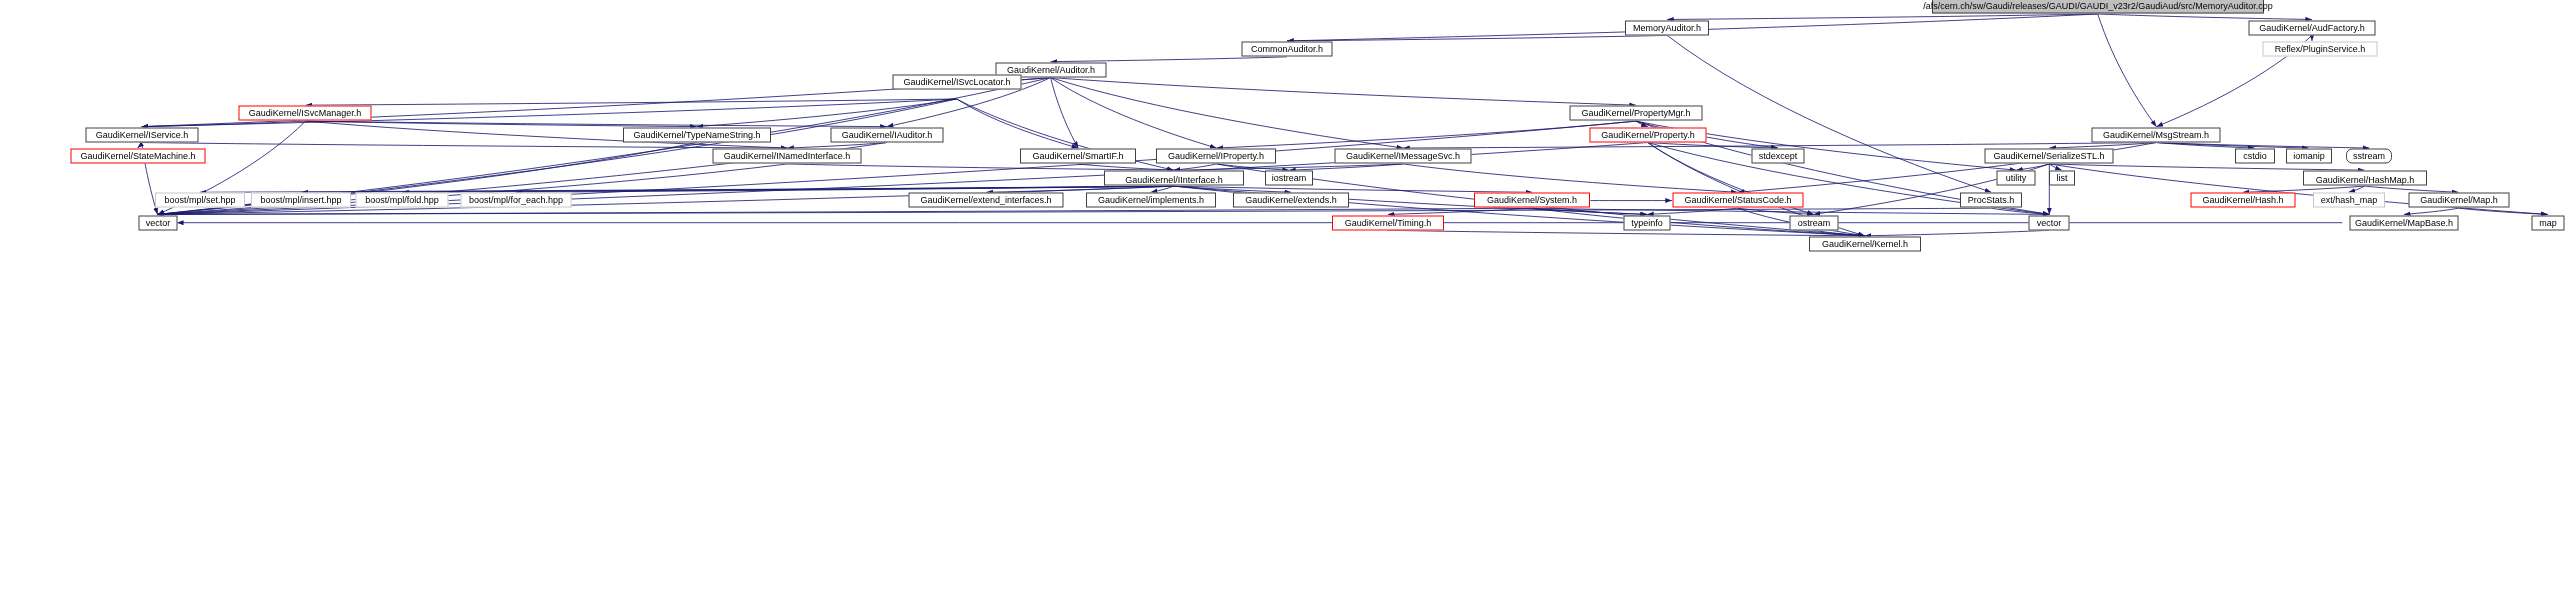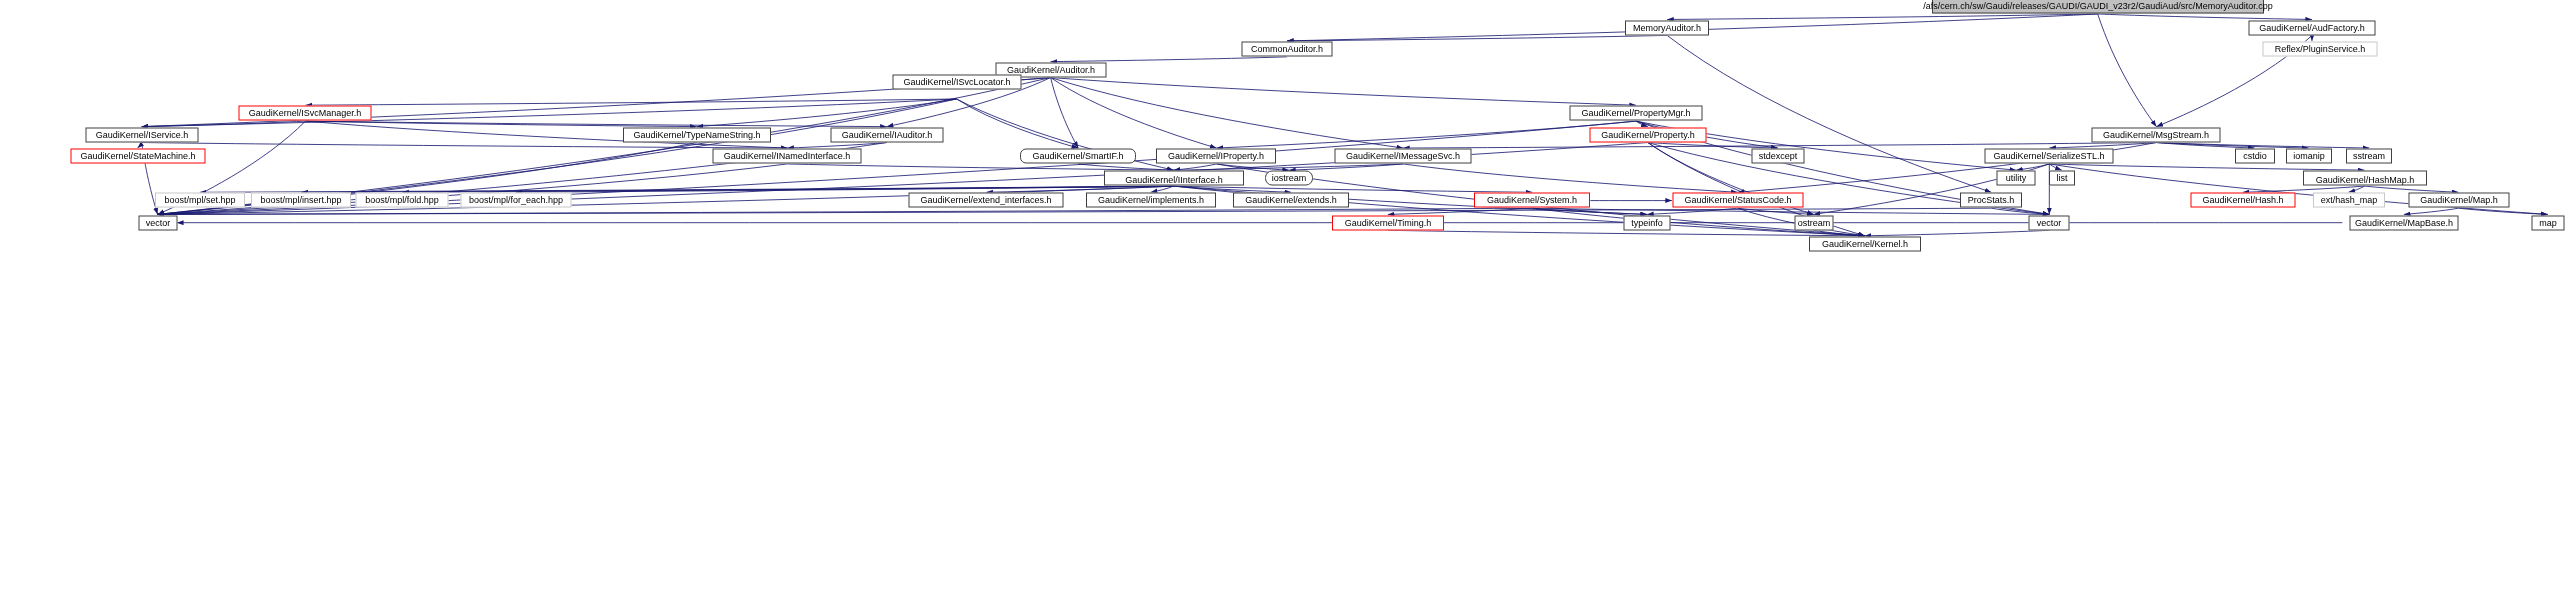--- a/index.html
+++ b/index.html
@@ -165,48 +165,48 @@
       </div>
       <div class="node red" style="left: 1648px; top: 135px; width: 117px;">
         <span>GaudiKernel/Property.h</span>
       </div>
       <div class="node red" style="left: 138px; top: 156px; width: 135px;">
         <span>GaudiKernel/StateMachine.h</span>
       </div>
       <div class="node" style="left: 787px; top: 156px; width: 149px;">
         <span>GaudiKernel/INamedInterface.h</span>
       </div>
-      <div class="node" style="left: 1078px; top: 156px; width: 116px; border-radius: 6px;">
+      <div class="node" style="left: 1078px; top: 156px; width: 116px;">
         <span>GaudiKernel/SmartIF.h</span>
       </div>
       <div class="node" style="left: 1216px; top: 156px; width: 120px;">
         <span>GaudiKernel/IProperty.h</span>
       </div>
       <div class="node" style="left: 1403px; top: 156px; width: 137px;">
         <span>GaudiKernel/IMessageSvc.h</span>
       </div>
       <div class="node" style="left: 1778px; top: 156px; width: 53px;">
         <span>stdexcept</span>
       </div>
       <div class="node" style="left: 2049px; top: 156px; width: 129px;">
         <span>GaudiKernel/SerializeSTL.h</span>
       </div>
       <div class="node" style="left: 2255px; top: 156px; width: 40px;">
         <span>cstdio</span>
       </div>
       <div class="node" style="left: 2309px; top: 156px; width: 46px;">
         <span>iomanip</span>
       </div>
-      <div class="node" style="left: 2369px; top: 156px; width: 46px;">
+      <div class="node" style="left: 2369px; top: 156px; width: 46px; border-radius: 6px;">
         <span>sstream</span>
       </div>
       <div class="node" style="left: 1174px; top: 178px; width: 140px; align-items: flex-end;">
         <span>GaudiKernel/IInterface.h</span>
       </div>
-      <div class="node" style="left: 1289px; top: 178px; width: 48px; border-radius: 7px;">
+      <div class="node" style="left: 1289px; top: 178px; width: 48px;">
         <span>iostream</span>
       </div>
       <div class="node" style="left: 2016px; top: 178px; width: 39px;">
         <span>utility</span>
       </div>
       <div class="node" style="left: 2062px; top: 178px; width: 26px;">
         <span>list</span>
       </div>
       <div class="node" style="left: 2365px; top: 178px; width: 124px; align-items: flex-end;">
         <span>GaudiKernel/HashMap.h</span>
@@ -252,21 +252,21 @@
       </div>
       <div class="node" style="left: 158px; top: 223px; width: 39px;">
         <span>vector</span>
       </div>
       <div class="node red" style="left: 1388px; top: 223px; width: 112px;">
         <span>GaudiKernel/Timing.h</span>
       </div>
       <div class="node" style="left: 1647px; top: 223px; width: 47px;">
         <span>typeinfo</span>
       </div>
-      <div class="node" style="left: 1814px; top: 223px; width: 39px;">
+      <div class="node" style="left: 1814px; top: 223px; width: 49px;">
         <span>ostream</span>
       </div>
       <div class="node" style="left: 2049px; top: 223px; width: 41px;">
         <span>vector</span>
       </div>
       <div class="node" style="left: 2404px; top: 223px; width: 109px;">
         <span>GaudiKernel/MapBase.h</span>
       </div>
       <div class="node" style="left: 2548px; top: 223px; width: 33px;">
         <span>map</span>

